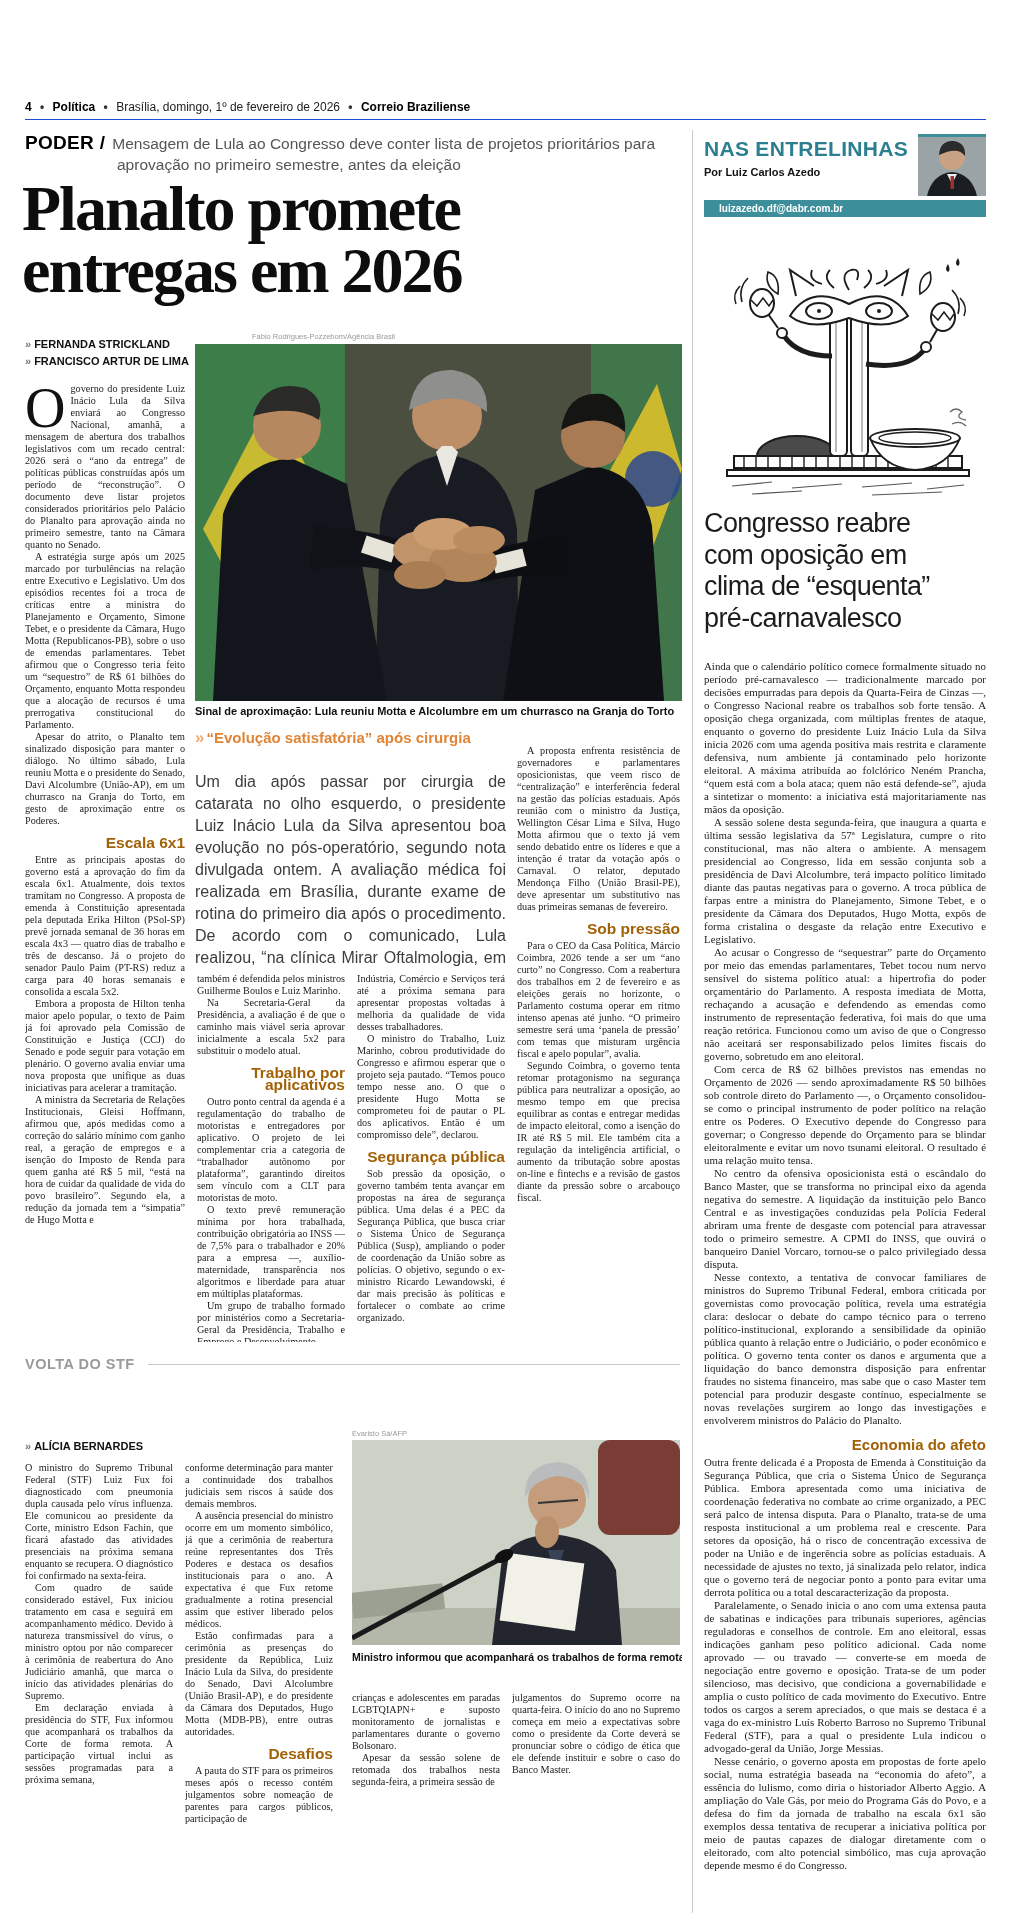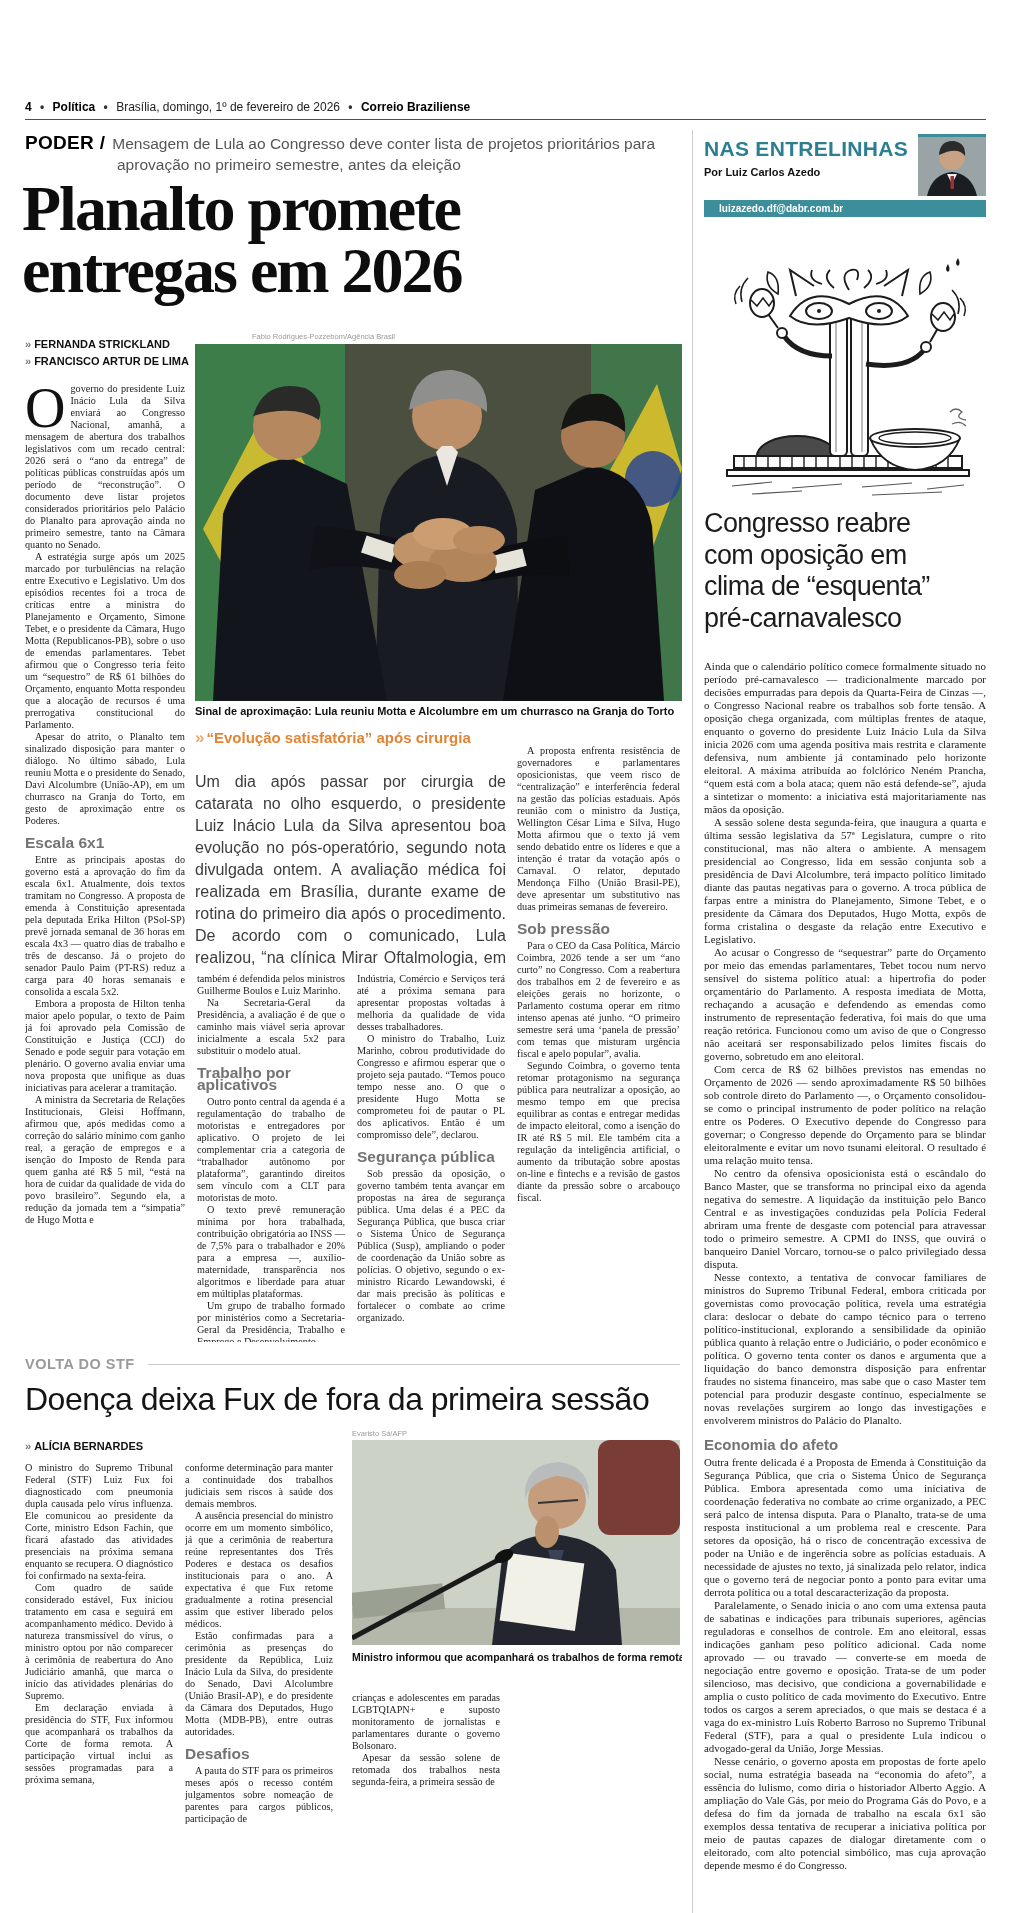--- a/index.html
+++ b/index.html
@@ -37,21 +37,21 @@
   #surgery-title .bm{color:#f0aa6a;font-size:17px;margin-right:4px;letter-spacing:-2px;}
   #surgery-body{margin-top:23px;font-family:"Liberation Sans",sans-serif;font-size:16px;
                 line-height:1.38;color:#3d3d3d;text-align:justify;}
 
   
   .news-col{position:absolute;text-align:justify;font-size:10.2px;line-height:12px;
             color:#1b1b1b;overflow:hidden;}
   .news-col p{margin:0;text-indent:10px;}
   .news-col p.ni{text-indent:0;}
   .subhead{font-family:"Liberation Sans",sans-serif;font-weight:700;font-size:15.5px;
-           margin:10px 0 5px;color:#737373;text-align:left;text-indent:0;}
+           margin:10px 0 5px;color:#a16207;text-align:right;text-indent:0;}
   .dropcap{float:left;font-size:56px;line-height:44px;padding:3px 5px 0 0;color:#111;}
   #col1{left:25px;top:383px;width:160px;height:957px;}
   #col2{left:197px;top:973px;width:148px;height:369px;}
   #col3{left:357px;top:973px;width:148px;height:369px;}
   #col4{left:517px;top:745px;width:163px;height:597px;}
 
   
   #stf-kicker{top:1356px;left:25px;width:655px;display:flex;align-items:center;gap:13px;
               font-family:"Liberation Sans",sans-serif;font-weight:700;font-size:14.5px;
               color:#9a9a9a;letter-spacing:.5px;}
@@ -182,21 +182,20 @@
       <p>A proposta enfrenta resistência de governadores e parlamentares oposicionistas, que veem risco de “centralização” e interferência federal na gestão das polícias estaduais. Após reunião com o ministro da Justiça, Wellington César Lima e Silva, Hugo Motta afirmou que o texto já vem sendo debatido entre os líderes e que a intenção é tratar da votação após o Carnaval. O relator, deputado Mendonça Filho (União Brasil-PE), deve apresentar um substitutivo nas duas primeiras semanas de fevereiro.</p>
       <h3 class="subhead">Sob pressão</h3>
       <p>Para o CEO da Casa Política, Márcio Coimbra, 2026 tende a ser um “ano curto” no Congresso. Com a reabertura dos trabalhos em 2 de fevereiro e as eleições gerais no horizonte, o Parlamento costuma operar em ritmo intenso apenas até junho. “O primeiro semestre será uma ‘panela de pressão’ com temas que misturam urgência fiscal e apelo popular”, avalia.</p>
       <p>Segundo Coimbra, o governo tenta retomar protagonismo na segurança pública para neutralizar a oposição, ao mesmo tempo em que precisa equilibrar as contas e entregar medidas de impacto eleitoral, como a isenção do IR até R$ 5 mil. Ele também cita a regulação da inteligência artificial, o aumento da tributação sobre apostas on-line e fintechs e a revisão de gastos diante da pressão sobre o arcabouço fiscal.</p>
     </div>
 
   <div class="abs" id="stf-kicker">
     <span>VOLTA DO STF</span>
     <span class="rule"></span>
   </div>
-  <h2 class="abs" id="stf-headline" style="margin:0;font-weight:400">Doença deixa Fux de fora da primeira sessão</h2>
   <div class="abs" id="stf-byline">
     <span class="mark">»</span><span>ALÍCIA BERNARDES</span>
   </div>
 
   <div class="credit" id="stf-photo-credit">Evaristo Sá/AFP</div>
   <div class="abs" id="stf-photo">
     <svg width="328" height="205" viewBox="0 0 328 205">
       <rect width="328" height="205" fill="#ccd2c6"></rect>
       <rect x="246" y="0" width="82" height="95" rx="12" fill="#7a3d36"></rect>
       <rect x="0" y="168" width="328" height="37" fill="#b4b8aa"></rect>
@@ -222,20 +221,23 @@
   <div class="news-col" id="stf-colB">
       <p class="ni">conforme determinação para manter a continuidade dos trabalhos judiciais sem riscos à saúde dos demais membros.</p>
       <p>A ausência presencial do ministro ocorre em um momento simbólico, já que a cerimônia de reabertura reúne representantes dos Três Poderes e destaca os desafios institucionais para o ano. A expectativa é que Fux retome gradualmente a rotina presencial assim que estiver liberado pelos médicos.</p>
       <p>Estão confirmadas para a cerimônia as presenças do presidente da República, Luiz Inácio Lula da Silva, do presidente do Senado, Davi Alcolumbre (União Brasil-AP), e do presidente da Câmara dos Deputados, Hugo Motta (MDB-PB), entre outras autoridades.</p>
       <h3 class="subhead">Desafios</h3>
       <p>A pauta do STF para os primeiros meses após o recesso contém julgamentos sobre nomeação de parentes para cargos públicos, participação de</p>
     </div>
   <div class="news-col" id="stf-colC">
       <p class="ni">crianças e adolescentes em paradas LGBTQIAPN+ e suposto monitoramento de jornalistas e parlamentares durante o governo Bolsonaro.</p>
       <p>Apesar da sessão solene de retomada dos trabalhos nesta segunda-feira, a primeira sessão de</p>
+    </div>
+  <div class="news-col" id="stf-colD">
+      <p class="ni">julgamentos do Supremo ocorre na quarta-feira. O início do ano no Supremo começa em meio a expectativas sobre como o presidente da Corte deverá se pronunciar sobre o código de ética que ele defende instituir e sobre o caso do Banco Master.</p>
     </div>
 
   <div class="abs" id="rail-rule"></div>
   <div class="abs" id="op-title">NAS ENTRELINHAS</div>
   <div class="abs" id="op-byline">Por Luiz Carlos Azedo</div>
   <div class="abs" id="op-photo">
     <svg width="68" height="62" viewBox="0 0 68 62">
       <rect width="68" height="62" fill="#9aa3a6"></rect>
       <rect width="68" height="3" fill="#3d8e9b"></rect>
       <circle cx="34" cy="23" r="13" fill="#c9a183"></circle>

